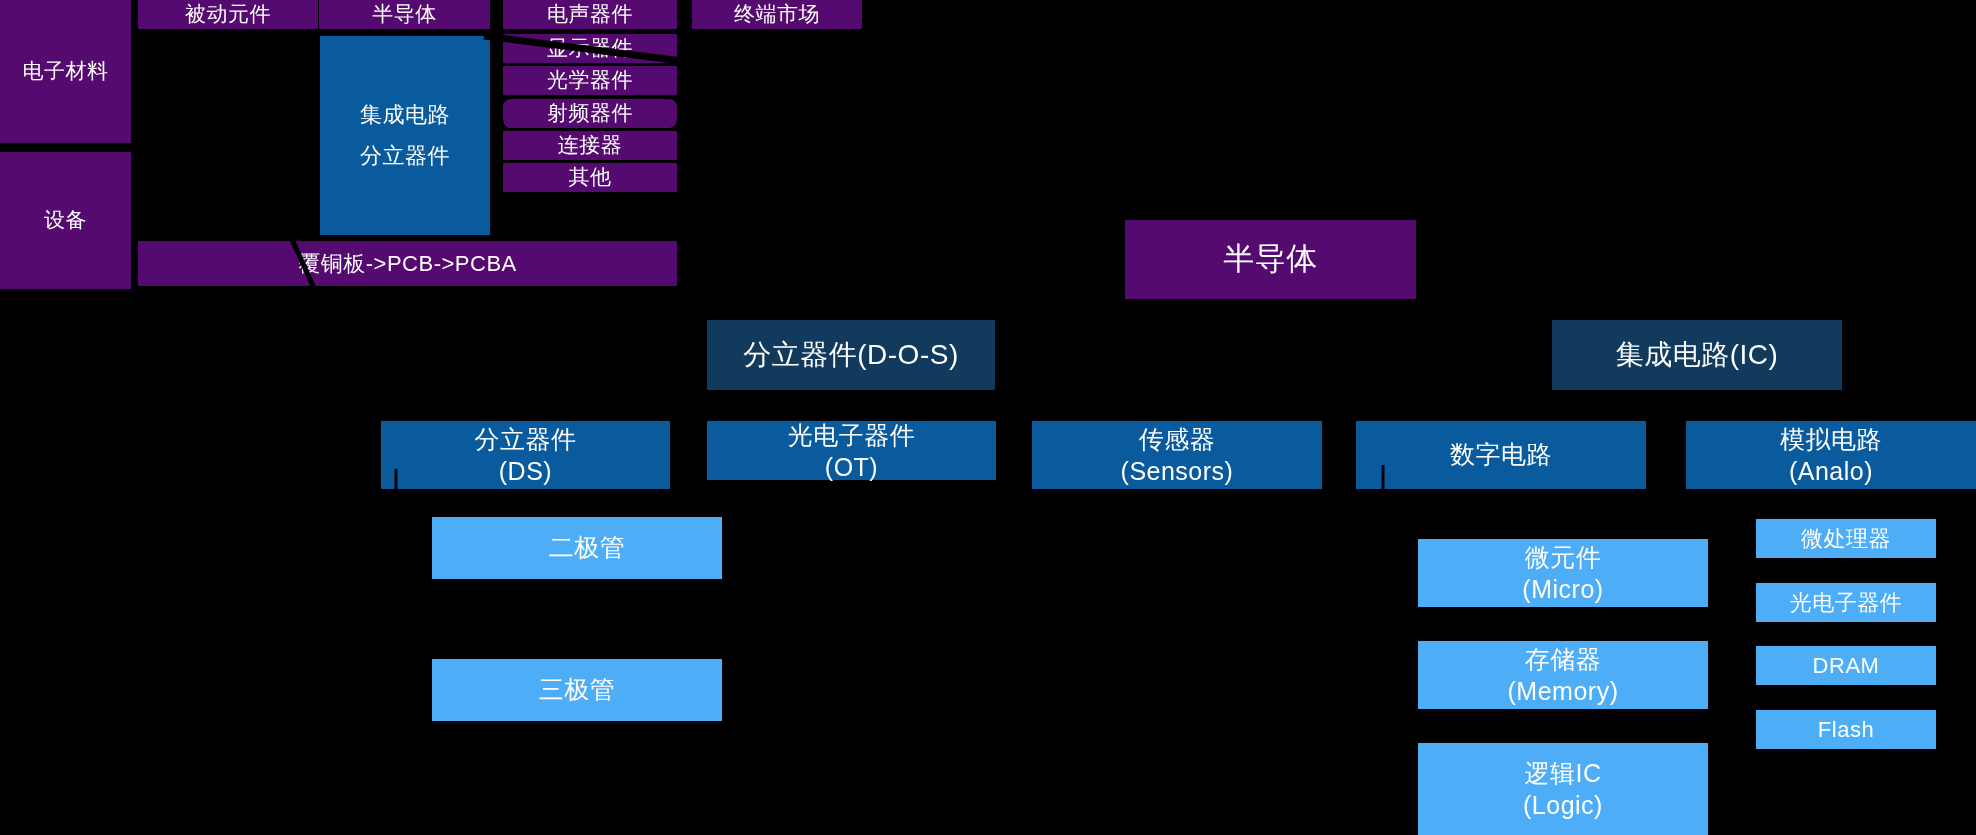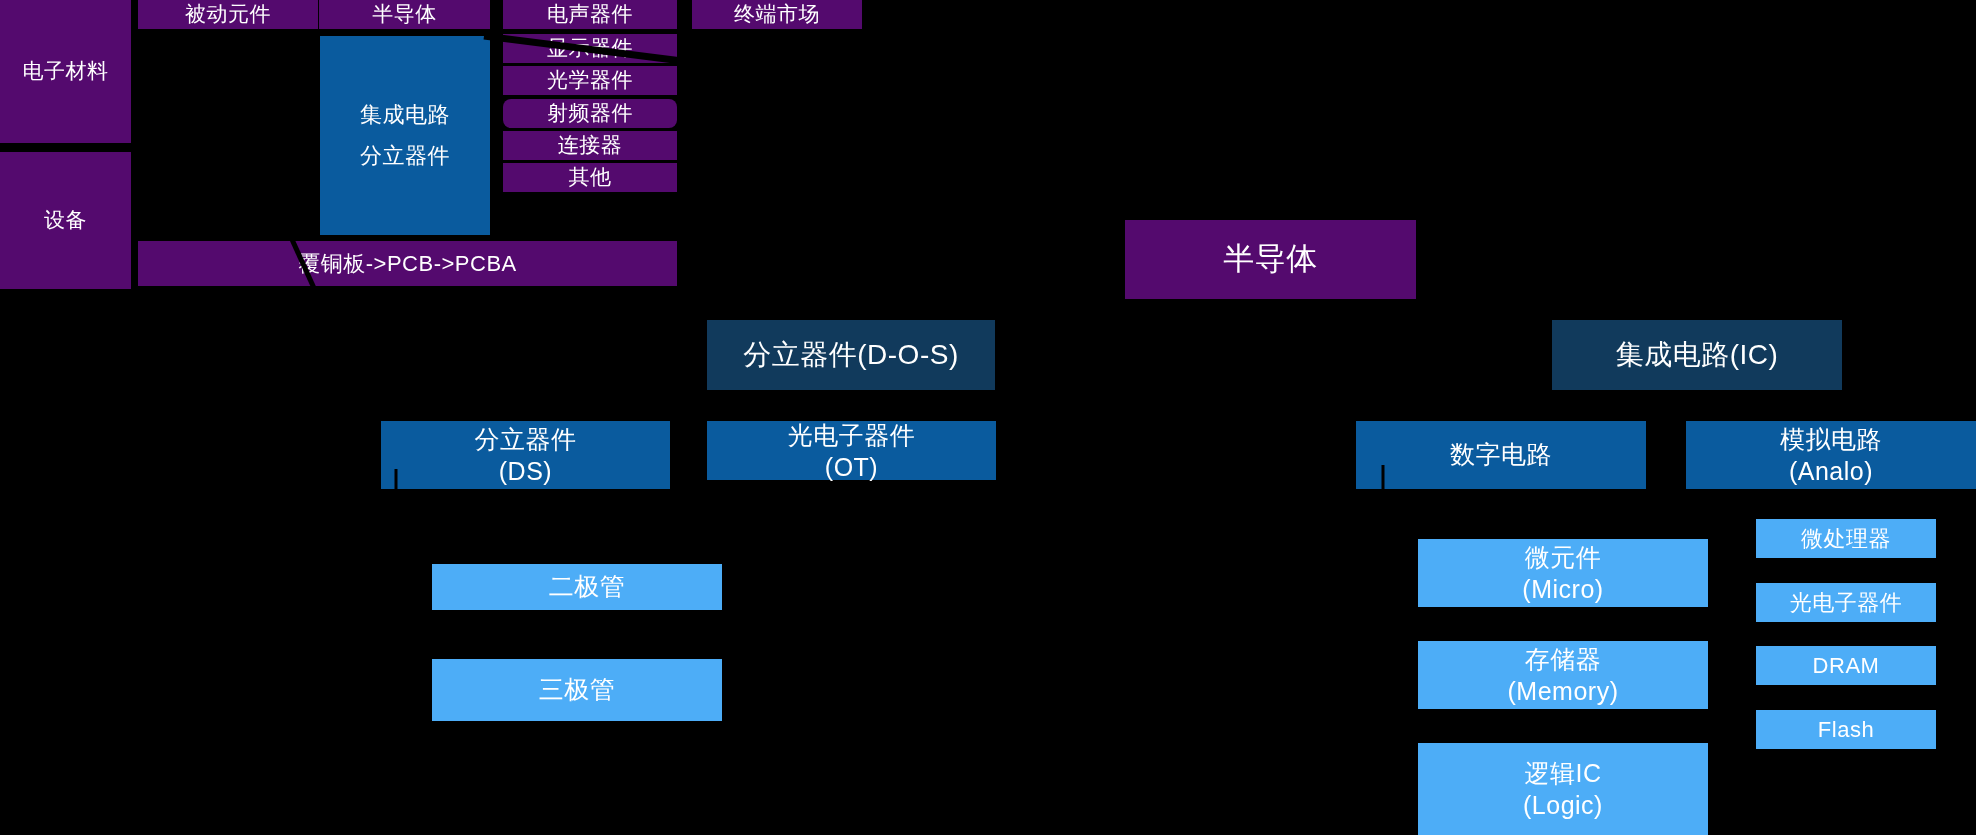--- a/index.html
+++ b/index.html
@@ -88,31 +88,35 @@
   <div class="box blue-mid fs-lg two-line" style="left:381px;top:421px;width:289px;height:68px;">
     <span>分立器件</span>
     <span>(DS)</span>
   </div>
 
   <div class="box blue-mid fs-lg two-line" style="left:707px;top:421px;width:289px;height:59px;">
     <span>光电子器件</span>
     <span>(OT)</span>
   </div>
 
+  <div class="box blue-mid fs-lg two-line" style="left:1032px;top:421px;width:290px;height:68px;">
+    <span>传感器</span>
+    <span>(Sensors)</span>
+  </div>
 
   <div class="box blue-mid fs-lg" style="left:1356px;top:421px;width:290px;height:68px;">
     <span>数字电路</span>
   </div>
 
   <div class="box blue-mid fs-lg two-line" style="left:1686px;top:421px;width:290px;height:68px;">
     <span>模拟电路</span>
     <span>(Analo)</span>
   </div>
 
-  <div class="box blue-light fs-lg" style="left:432px;top:564px;width:290px;height:46px;padding-left:20px;">
+  <div class="box blue-light fs-lg" style="left:432px;top:517px;width:290px;height:62px;padding-left:20px;">
     <span>二极管</span>
   </div>
 
   <div class="box blue-light fs-lg" style="left:432px;top:659px;width:290px;height:62px;">
     <span>三极管</span>
   </div>
 
   <div class="box blue-light fs-lg two-line" style="left:1418px;top:641px;width:290px;height:68px;">
     <span>存储器</span>
     <span>(Memory)</span>

